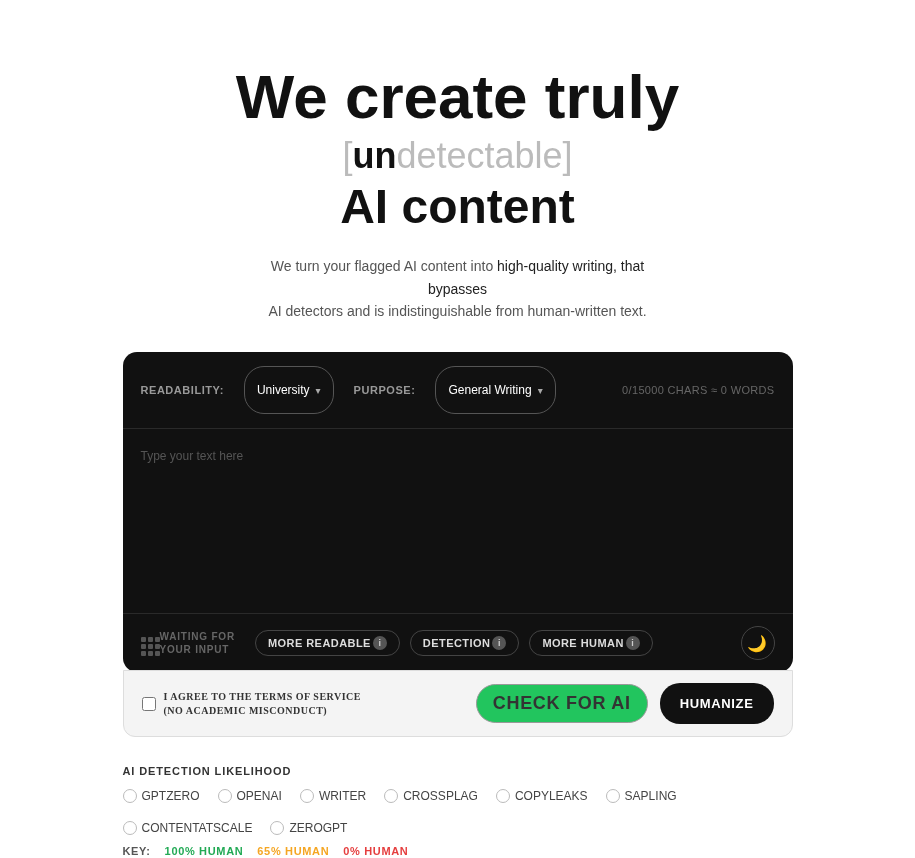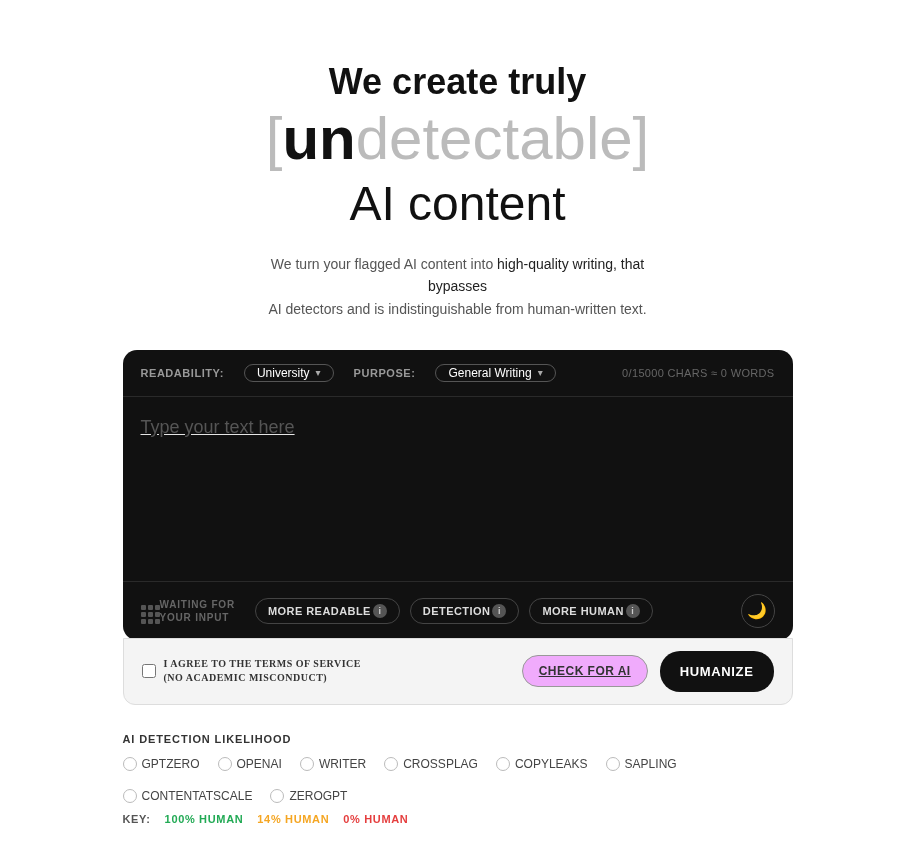--- a/index.html
+++ b/index.html
@@ -18,36 +18,36 @@
       align-items: center;
       padding: 60px 20px 40px;
     }
 
     
     .hero-heading {
       text-align: center;
       margin-bottom: 20px;
     }
     .hero-line1 {
-      font-size: 36px;
+      font-size: 62px;
       font-weight: 700;
       color: #111;
       line-height: 1.2;
     }
     .hero-line2 {
-      font-size: 60px;
+      font-size: 36px;
       font-weight: 400;
       color: #bbb;
       line-height: 1.2;
     }
     .hero-line2 .bracket { color: #bbb; font-weight: 300; }
     .hero-line2 .bold-part { color: #111; font-weight: 700; }
     .hero-line3 {
       font-size: 48px;
-      font-weight: 400;
+      font-weight: 700;
       color: #111;
       line-height: 1.2;
     }
 
     .hero-subtitle {
       text-align: center;
       font-size: 14px;
       color: #555;
       line-height: 1.6;
       margin-bottom: 30px;
@@ -81,21 +81,21 @@
       font-weight: 600;
       letter-spacing: 0.05em;
     }
 
     .dropdown-btn {
       background: transparent;
       border: 1px solid #555;
       border-radius: 20px;
       color: #fff;
       font-size: 12px;
-      padding: 1px 12px;
+      padding: 16px 12px;
       cursor: pointer;
       display: flex;
       align-items: center;
       gap: 6px;
     }
     .dropdown-btn::after {
       content: '▾';
       font-size: 10px;
       color: #aaa;
     }
@@ -105,27 +105,26 @@
       color: #666;
       font-size: 11px;
       letter-spacing: 0.03em;
     }
 
     .editor-textarea {
       width: 100%;
       background: transparent;
       border: none;
       color: #e5e5e5;
-      font-size: 18px;
+      font-size: 12px;
       padding: 20px 18px;
       min-height: 180px;
       resize: none;
       outline: none;
       font-family: inherit;
-      text-decoration: underline;
     }
     .editor-textarea::placeholder { color: #555; }
 
     .editor-bottom-bar {
       display: flex;
       align-items: center;
       padding: 12px 18px;
       border-top: 1px solid #2a2a2a;
       gap: 10px;
     }
@@ -224,30 +223,29 @@
     .terms-text {
       font-size: 10px;
       font-weight: 700;
       color: #333;
       letter-spacing: 0.05em;
       line-height: 1.4;
       font-family: Liberation Serif, serif;
     }
 
     .check-ai-btn {
-      background: #f0abfc;
+      background: #22c55e;
       border: 1px solid #999;
       border-radius: 20px;
-      font-size: 12px;
+      font-size: 18px;
       font-weight: 600;
       color: #333;
       padding: 8px 16px;
       cursor: pointer;
       letter-spacing: 0.04em;
-      text-decoration: underline;
     }
 
     .humanize-btn {
       background: #111;
       border: none;
       border-radius: 20px;
       color: #fff;
       font-size: 13px;
       font-weight: 700;
       padding: 13px 20px;
@@ -423,18 +421,18 @@
         <span>CONTENTATSCALE</span>
       </div>
       <div class="detector-item">
         <span class="detector-circle"></span>
         <span>ZEROGPT</span>
       </div>
     </div>
     <div class="key-row">
       <span class="key-label">KEY:</span>
       <span class="key-100">100% HUMAN</span>
-      <span class="key-50">14% HUMAN</span>
+      <span class="key-50">65% HUMAN</span>
       <span class="key-0">0% HUMAN</span>
     </div>
   </div>
 
 </div>
 
 </body></html>

